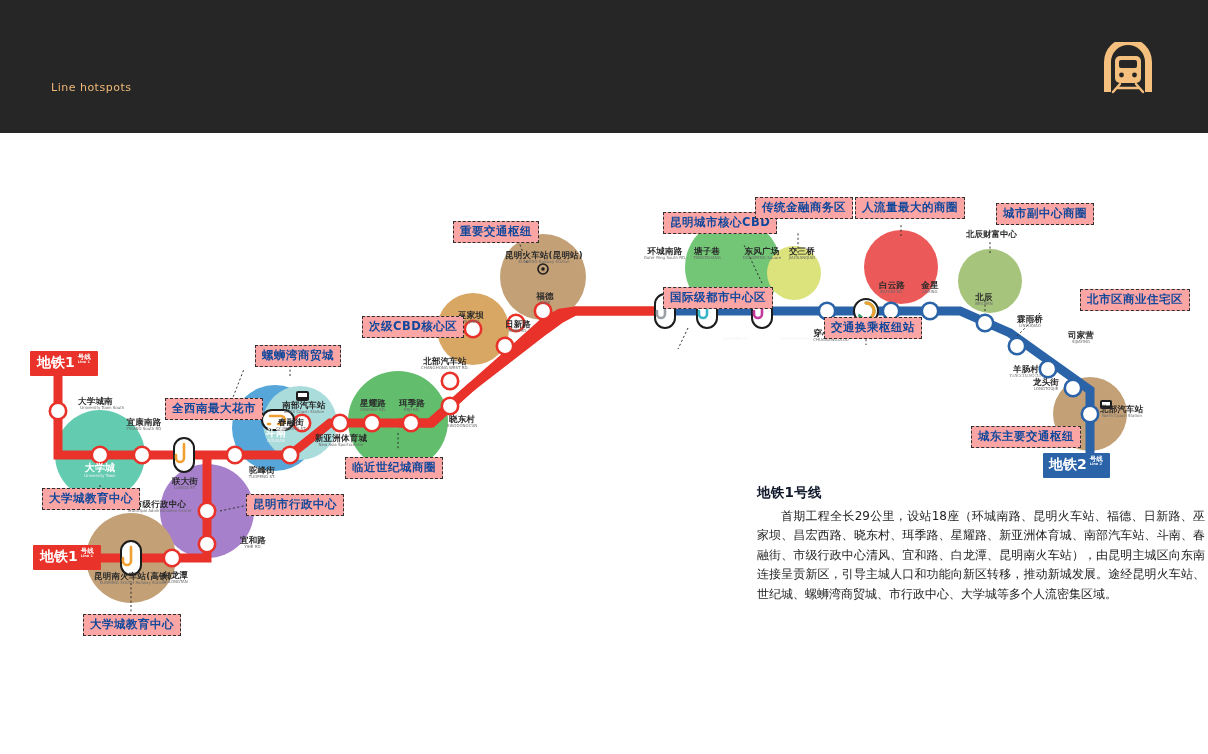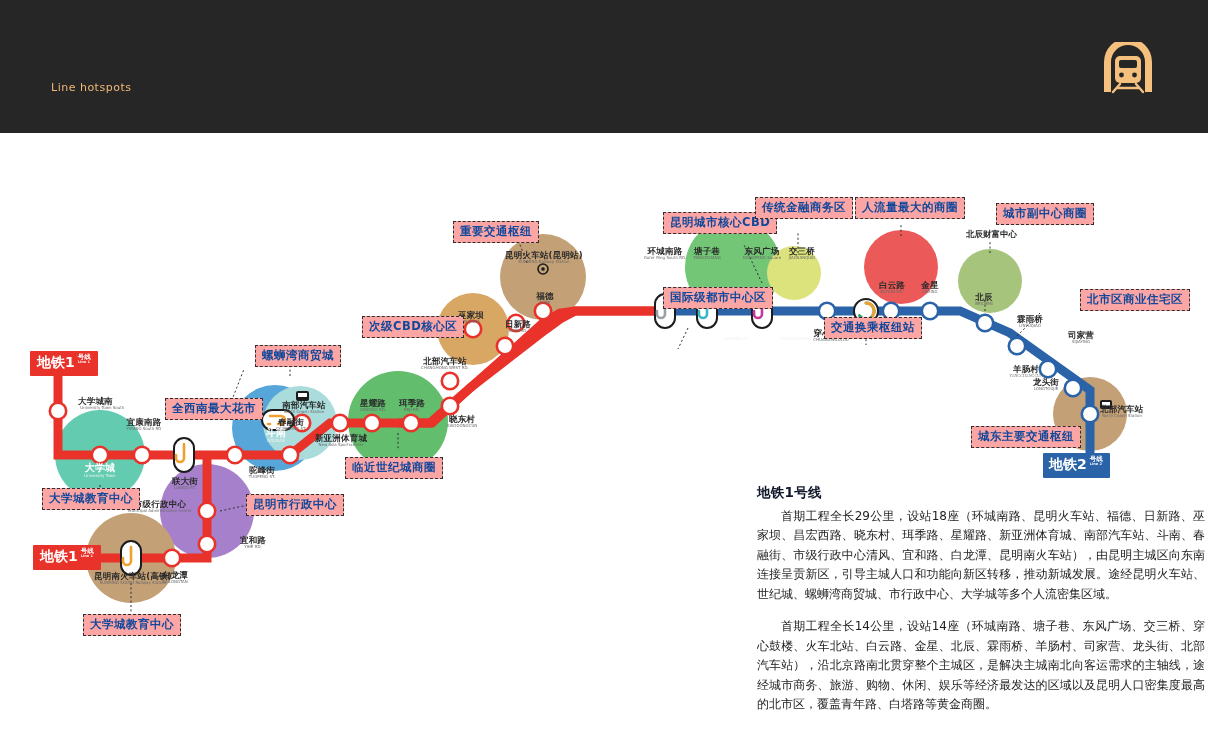--- a/index.html
+++ b/index.html
@@ -449,14 +449,13 @@
   <div class="callout" style="left:855px; top:64px;">人流量最大的商圈</div>
   <div class="callout" style="left:824px; top:184px;">交通换乘枢纽站</div>
   <div class="callout" style="left:996px; top:70px;">城市副中心商圈</div>
   <div class="callout" style="left:1080px; top:156px; position:absolute;">北市区商业住宅区</div>
   <div class="callout" style="left:971px; top:293px;">城东主要交通枢纽</div>
 </div>
 
 <div id="panel">
   <h3>地铁1号线</h3>
   <p>首期工程全长29公里，设站18座（环城南路、昆明火车站、福德、日新路、巫家坝、昌宏西路、晓东村、珥季路、星耀路、新亚洲体育城、南部汽车站、斗南、春融街、市级行政中心清风、宜和路、白龙潭、昆明南火车站），由昆明主城区向东南连接呈贡新区，引导主城人口和功能向新区转移，推动新城发展。途经昆明火车站、世纪城、螺蛳湾商贸城、市行政中心、大学城等多个人流密集区域。</p>
-  <p>首期工程全长14公里，设站14座（环城南路、塘子巷、东风广场、交三桥、穿心鼓楼、火车北站、白云路、金星、北辰、霖雨桥、羊肠村、司家营、龙头街、北部汽车站），沿北京路南北贯穿整个主城区，是解决主城南北向客运需求的主轴线，途经城市商务、旅游、购物、休闲、娱乐等经济最发达的区域以及昆明人口密集度最高的北市区，覆盖青年路、白塔路等黄金商圈。</p>
 </div>
 
 </body></html>

